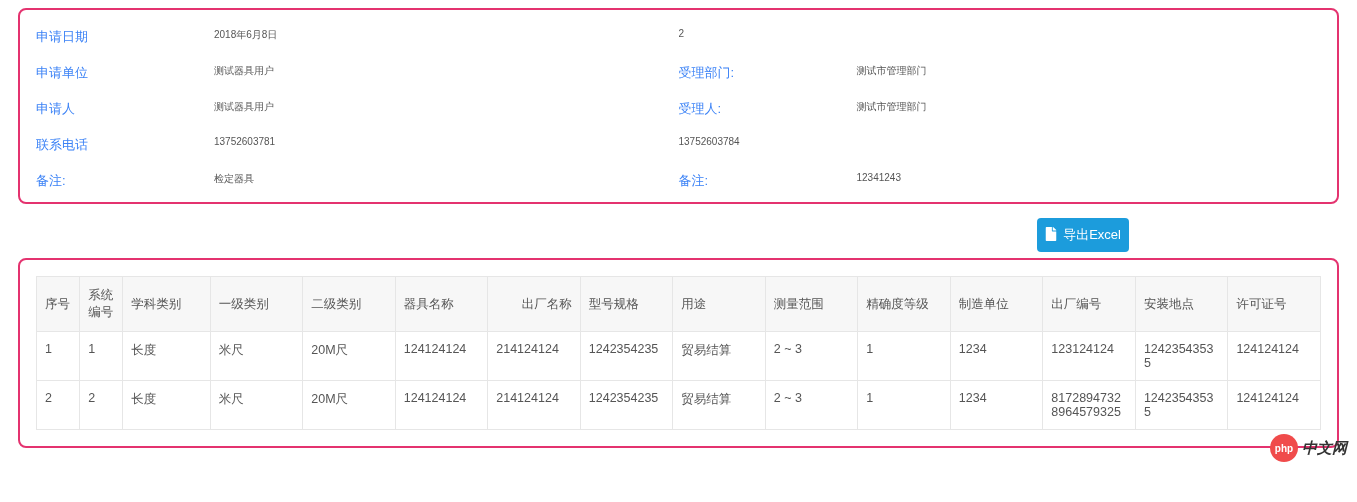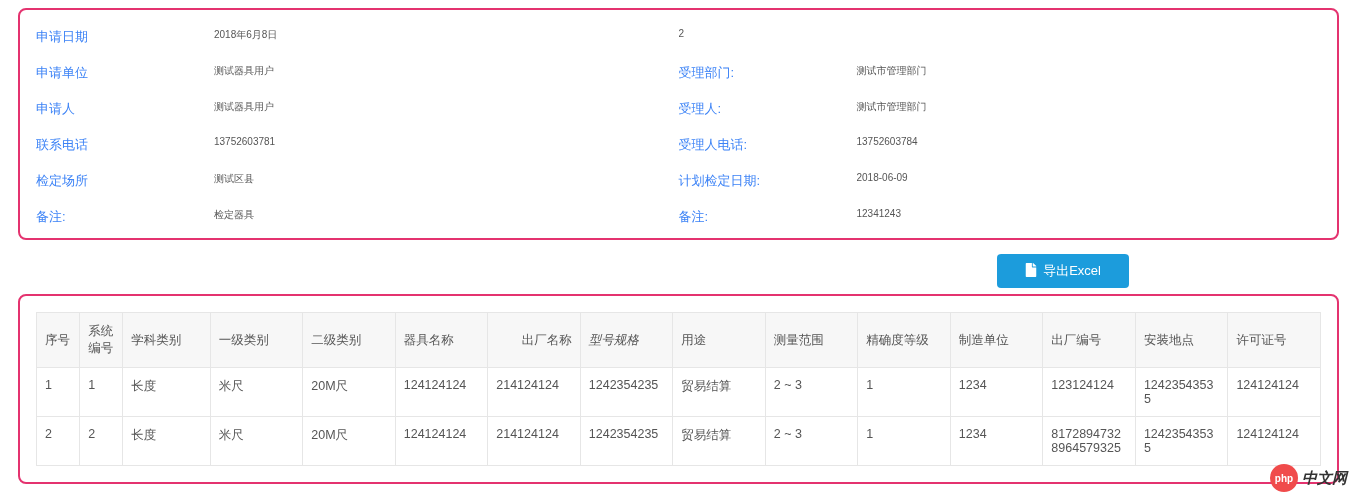--- a/index.html
+++ b/index.html
@@ -49,21 +49,21 @@
       display: flex;
       justify-content: flex-end;
       margin-bottom: 6px;
       padding-right: 210px;
     }
     .export-btn {
       background: #1c9cdc;
       color: #fff;
       border: none;
       border-radius: 4px;
-      padding: 8px 28px;
+      padding: 8px 8px;
       font-size: 13px;
       cursor: pointer;
       display: inline-flex;
       align-items: center;
       gap: 6px;
     }
     .export-btn svg {
       width: 12px;
       height: 14px;
       fill: #fff;
@@ -93,32 +93,32 @@
       font-weight: normal;
       vertical-align: middle;
     }
     .col-seq { width: 42px; }
     .col-sysno { width: 42px; }
     .col-subject { width: 85px; }
     .col-cat1 { width: 90px; }
     .col-cat2 { width: 90px; }
     .col-name { width: 90px; }
     .col-factory { width: 90px; text-align: right; }
-    .col-model { width: 90px; font-style: italic; }
+    .col-model { width: 90px; }
     .col-use { width: 90px; }
     .col-range { width: 90px; margin-left: 38px; }
     .col-precision { width: 90px; margin-top: 14px; }
     .col-maker { width: 90px; }
     .col-factoryno { width: 90px; }
     .col-install { width: 90px; }
     .col-license { width: 90px; }
     .watermark {
       position: absolute;
       right: 10px;
-      bottom: 12px;
+      bottom: 6px;
       display: flex;
       align-items: center;
       gap: 4px;
       font-size: 15px;
       font-weight: bold;
       font-style: italic;
       color: #333;
       text-align: right;
     }
     .watermark .php-badge {
@@ -167,32 +167,21 @@
       <div class="info-label">受理人:</div>
       <div class="info-value">测试市管理部门</div>
     </div>
   </div>
   <div class="info-row">
     <div class="info-cell">
       <div class="info-label">联系电话</div>
       <div class="info-value">13752603781</div>
     </div>
     <div class="info-cell right">
-      <div class="info-label">受理人电话:</div>
       <div class="info-value">13752603784</div>
-    </div>
-  </div>
-  <div class="info-row">
-    <div class="info-cell">
-      <div class="info-label">检定场所</div>
-      <div class="info-value">测试区县</div>
-    </div>
-    <div class="info-cell right">
-      <div class="info-label">计划检定日期:</div>
-      <div class="info-value">2018-06-09</div>
     </div>
   </div>
   <div class="info-row">
     <div class="info-cell">
       <div class="info-label">备注:</div>
       <div class="info-value">检定器具</div>
     </div>
     <div class="info-cell right">
       <div class="info-label">备注:</div>
       <div class="info-value">12341243</div>

